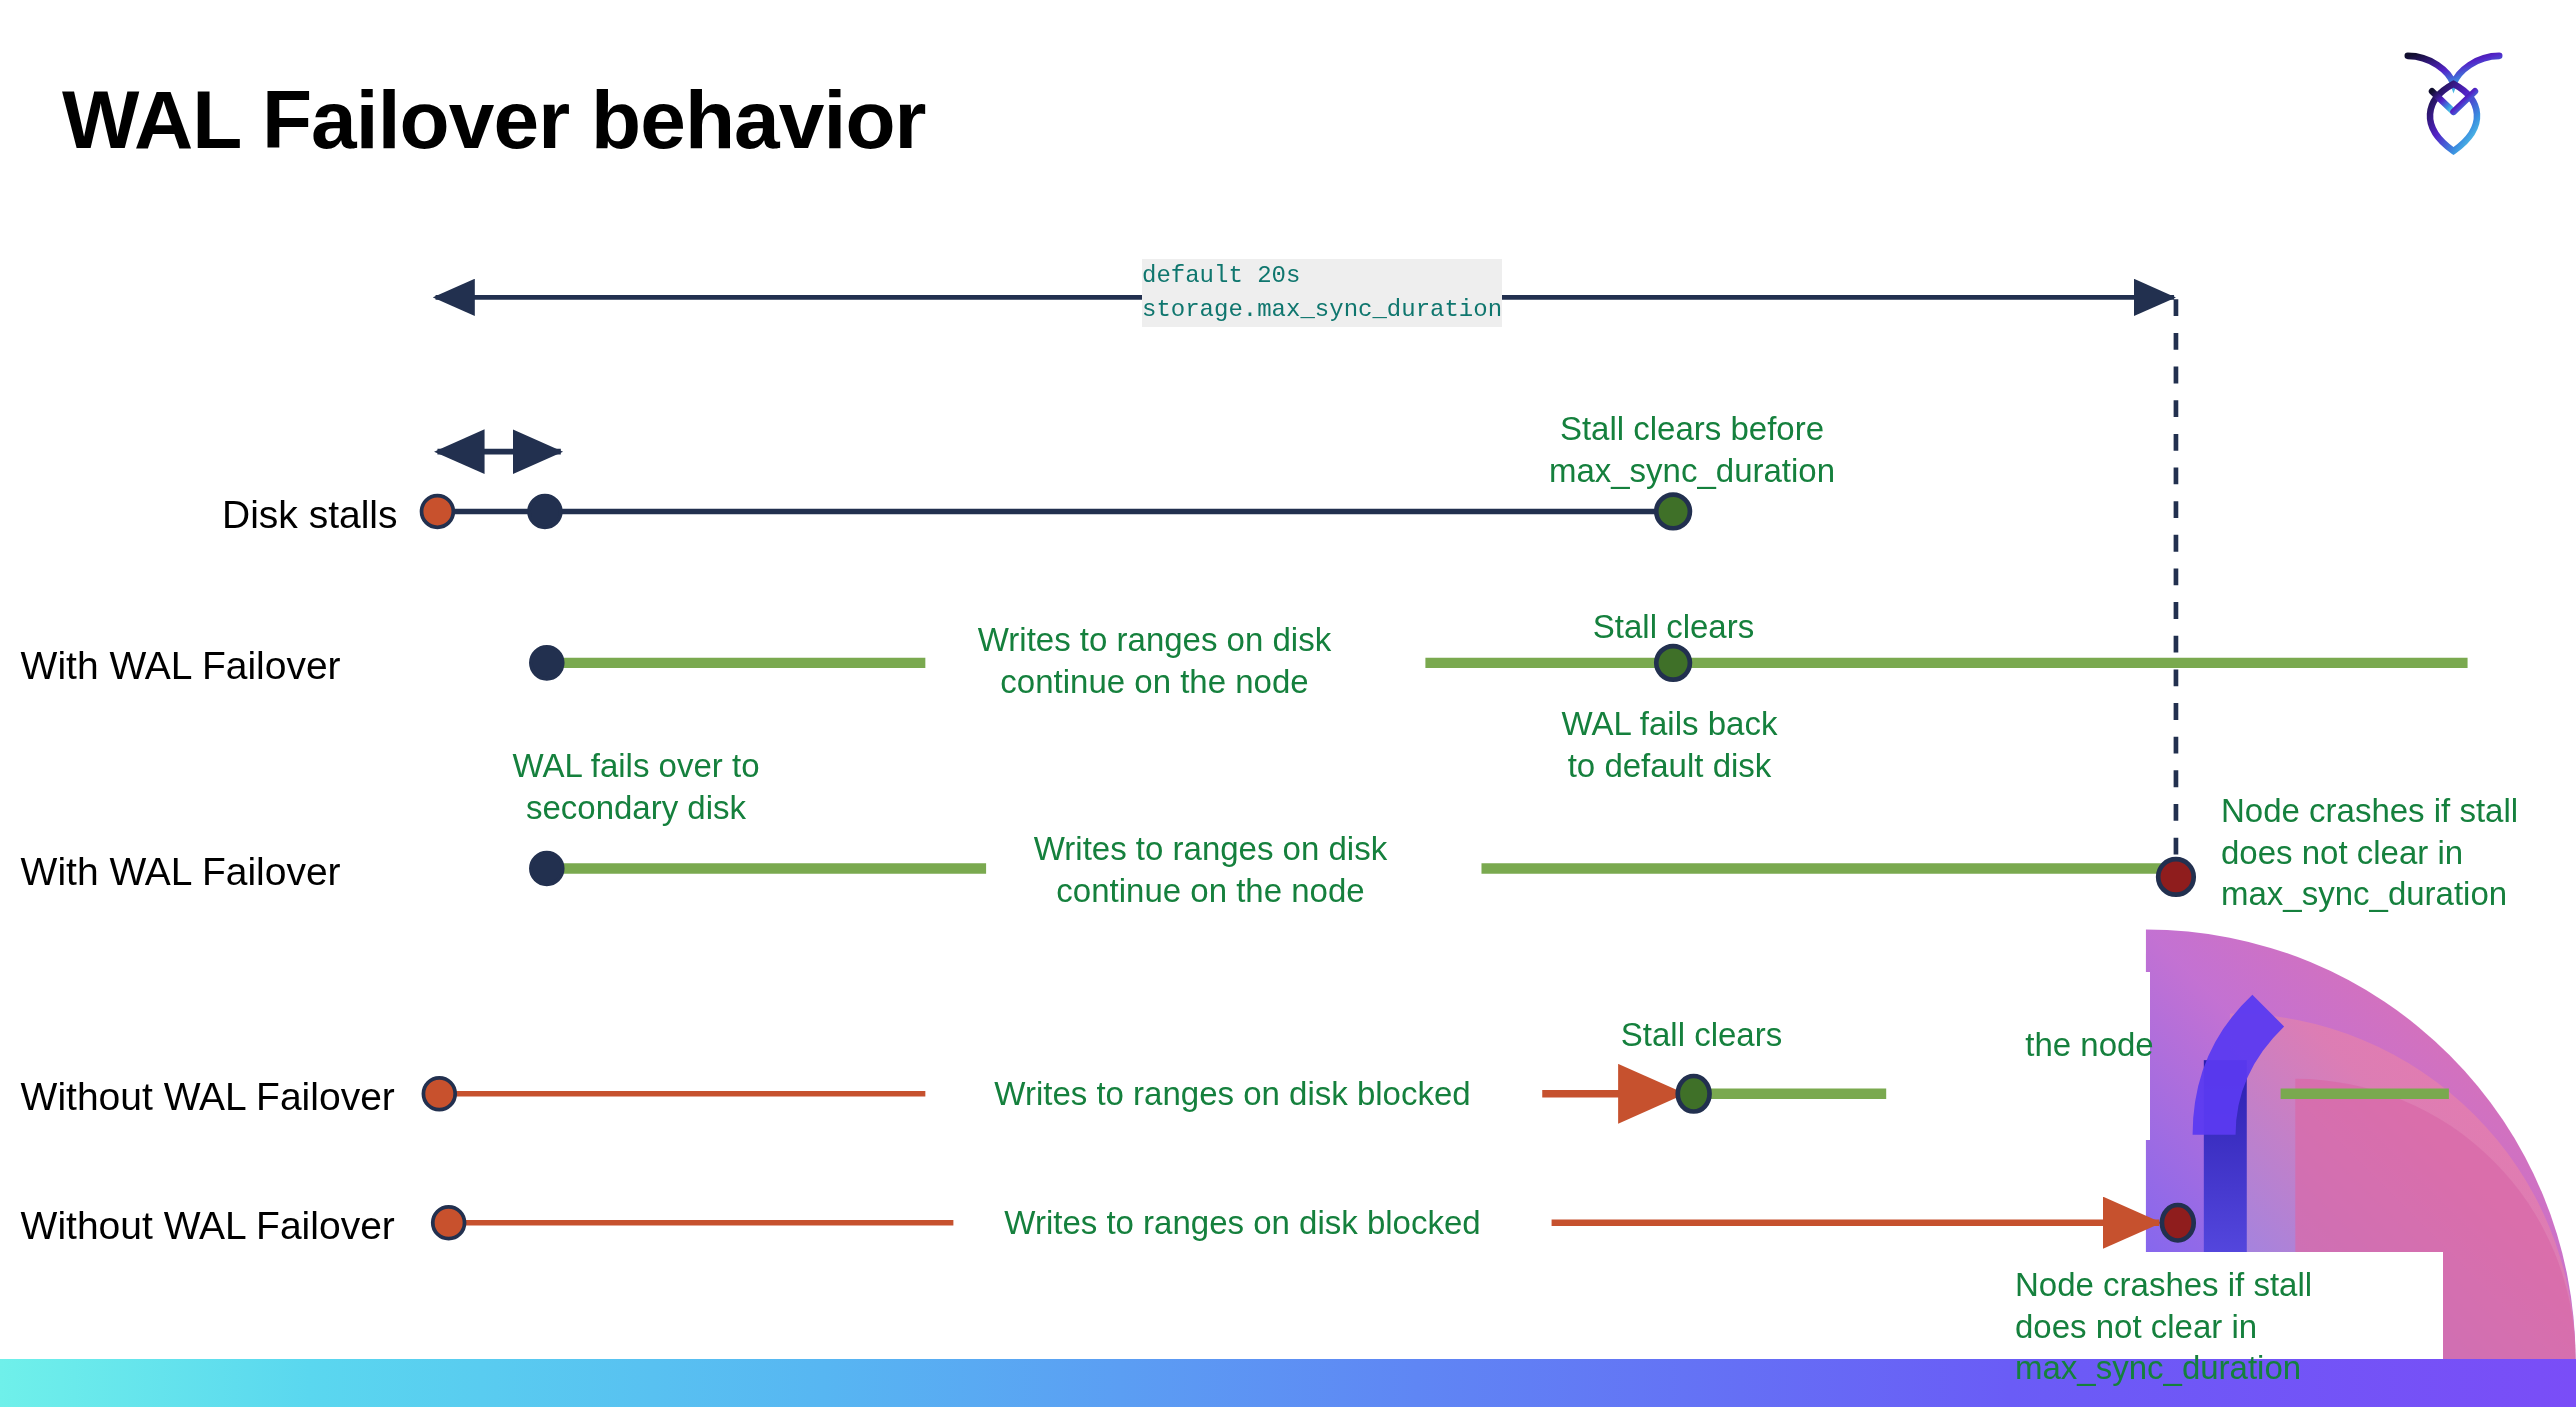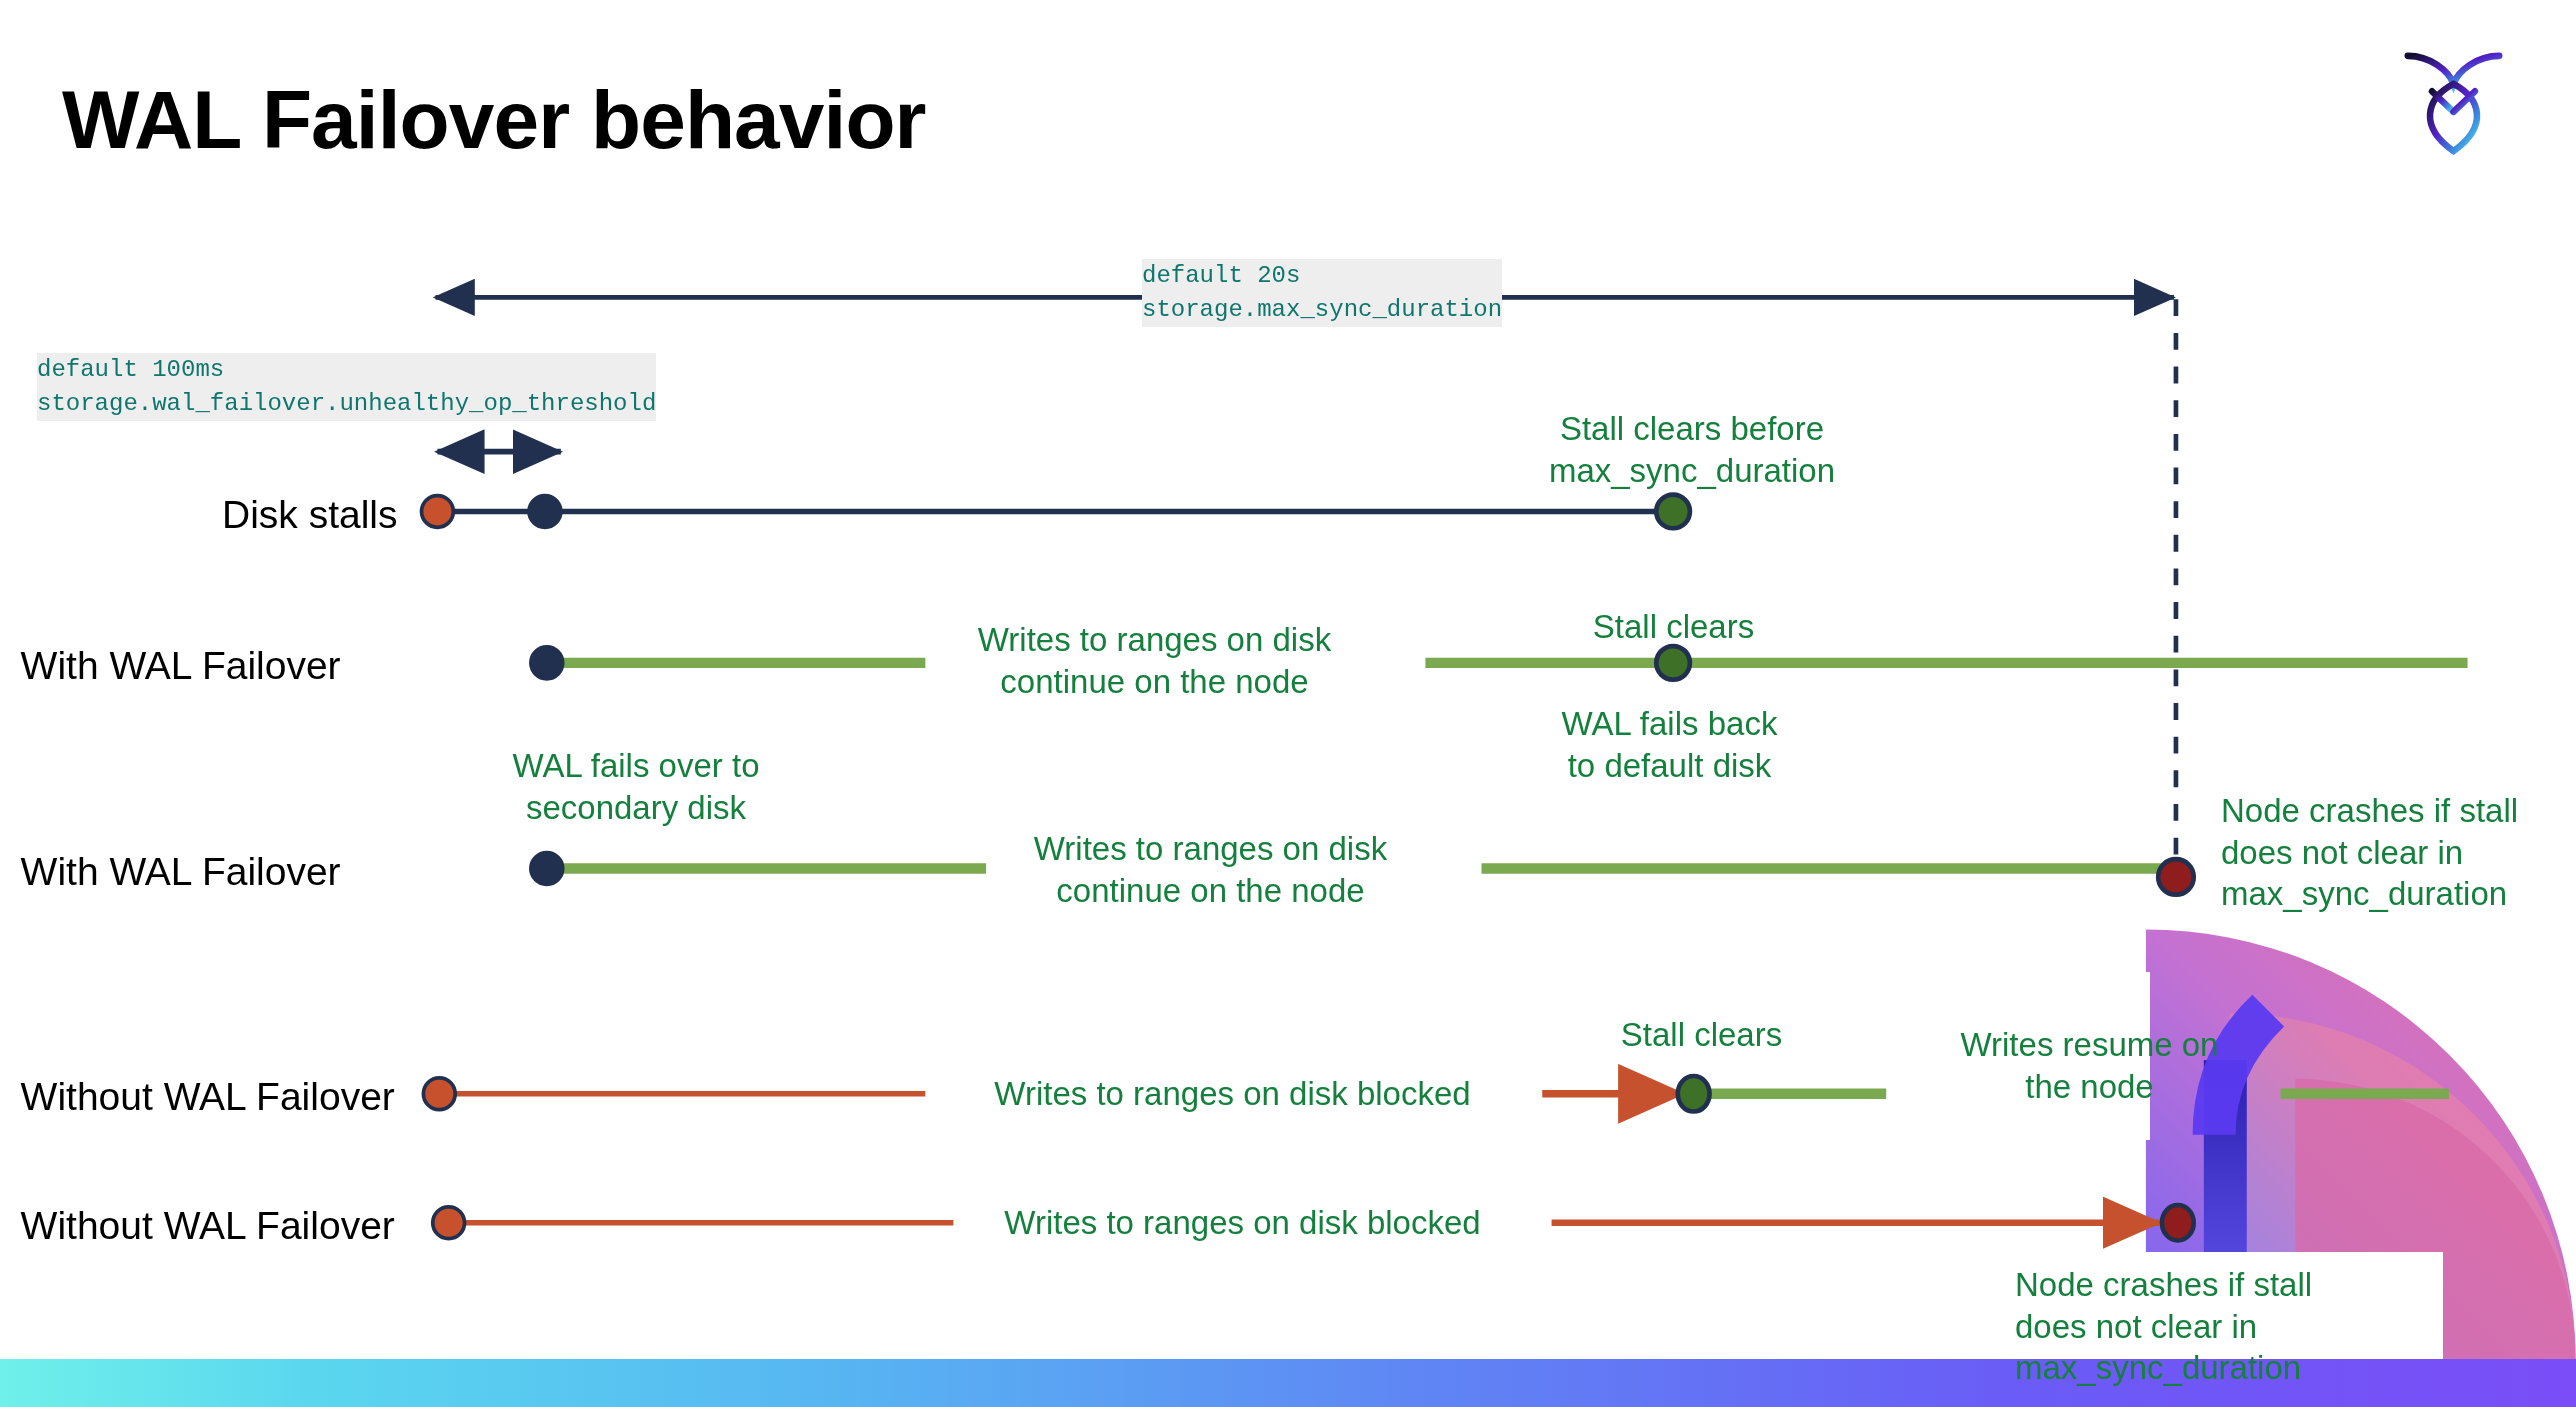--- a/index.html
+++ b/index.html
@@ -169,24 +169,20 @@
       <circle cx="480" cy="1308" r="17" fill="#c8512d" stroke="#22304f" stroke-width="4"></circle>
       <ellipse cx="2330" cy="1308" rx="17" ry="19" fill="#8f1d1d" stroke="#22304f" stroke-width="5"></ellipse>
     </g>
   </svg>
 
   <div class="chip" style="left:1142px;top:259px;">
     <div><span>default 20s</span></div>
     <div><span>storage.max_sync_duration</span></div>
   </div>
 
-  <div class="chip" style="left:37px;top:353px;">
-    <div><span>default 100ms</span></div>
-    <div><span>storage.wal_failover.unhealthy_op_threshold</span></div>
-  </div>
 
   <div class="rowlbl" style="left:222px;top:493px;">Disk stalls</div>
   <div class="rowlbl" style="left:20.6px;top:644px;">With WAL Failover</div>
   <div class="rowlbl" style="left:20.6px;top:850px;">With WAL Failover</div>
   <div class="rowlbl" style="left:20.6px;top:1075px;">Without WAL Failover</div>
   <div class="rowlbl" style="left:20.6px;top:1204px;">Without WAL Failover</div>
 
   <div class="lbl c" style="left:1524px;top:408px;width:336px;">
     <div>Stall clears before</div>
     <div>max_sync_duration</div>
@@ -224,21 +220,20 @@
 
   <div class="lbl c" style="left:938px;top:1073px;width:589px;">
     <div>Writes to ranges on disk  blocked</div>
   </div>
 
   <div class="lbl c" style="left:1524px;top:1014px;width:355px;">
     <div>Stall clears</div>
   </div>
 
   <div class="lbl c" style="left:1912px;top:1024px;width:355px;">
-    <div>Writes resume on</div>
     <div>the node</div>
   </div>
 
   <div class="lbl c" style="left:948px;top:1202px;width:589px;">
     <div>Writes to ranges on disk  blocked</div>
   </div>
 
   <div class="lbl l" style="left:2015px;top:1264px;width:393px;">
     <div>Node crashes if stall</div>
     <div>does not clear in</div>

